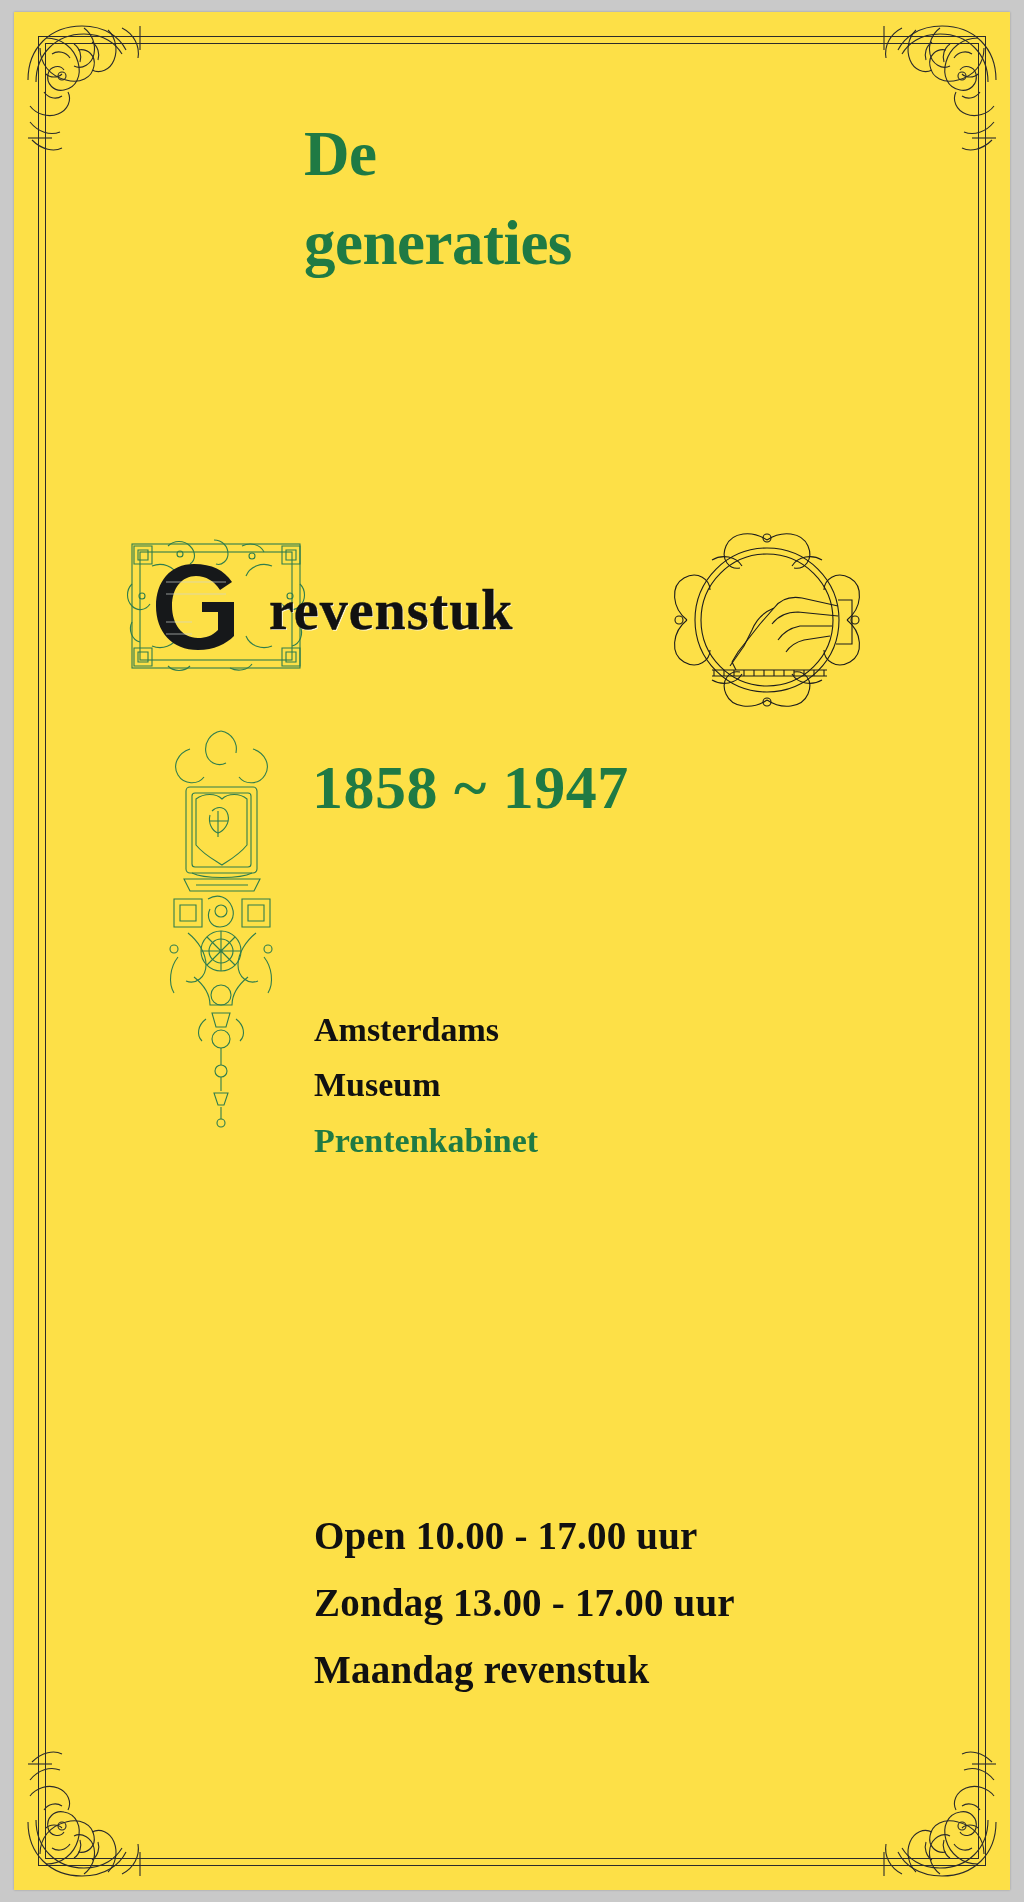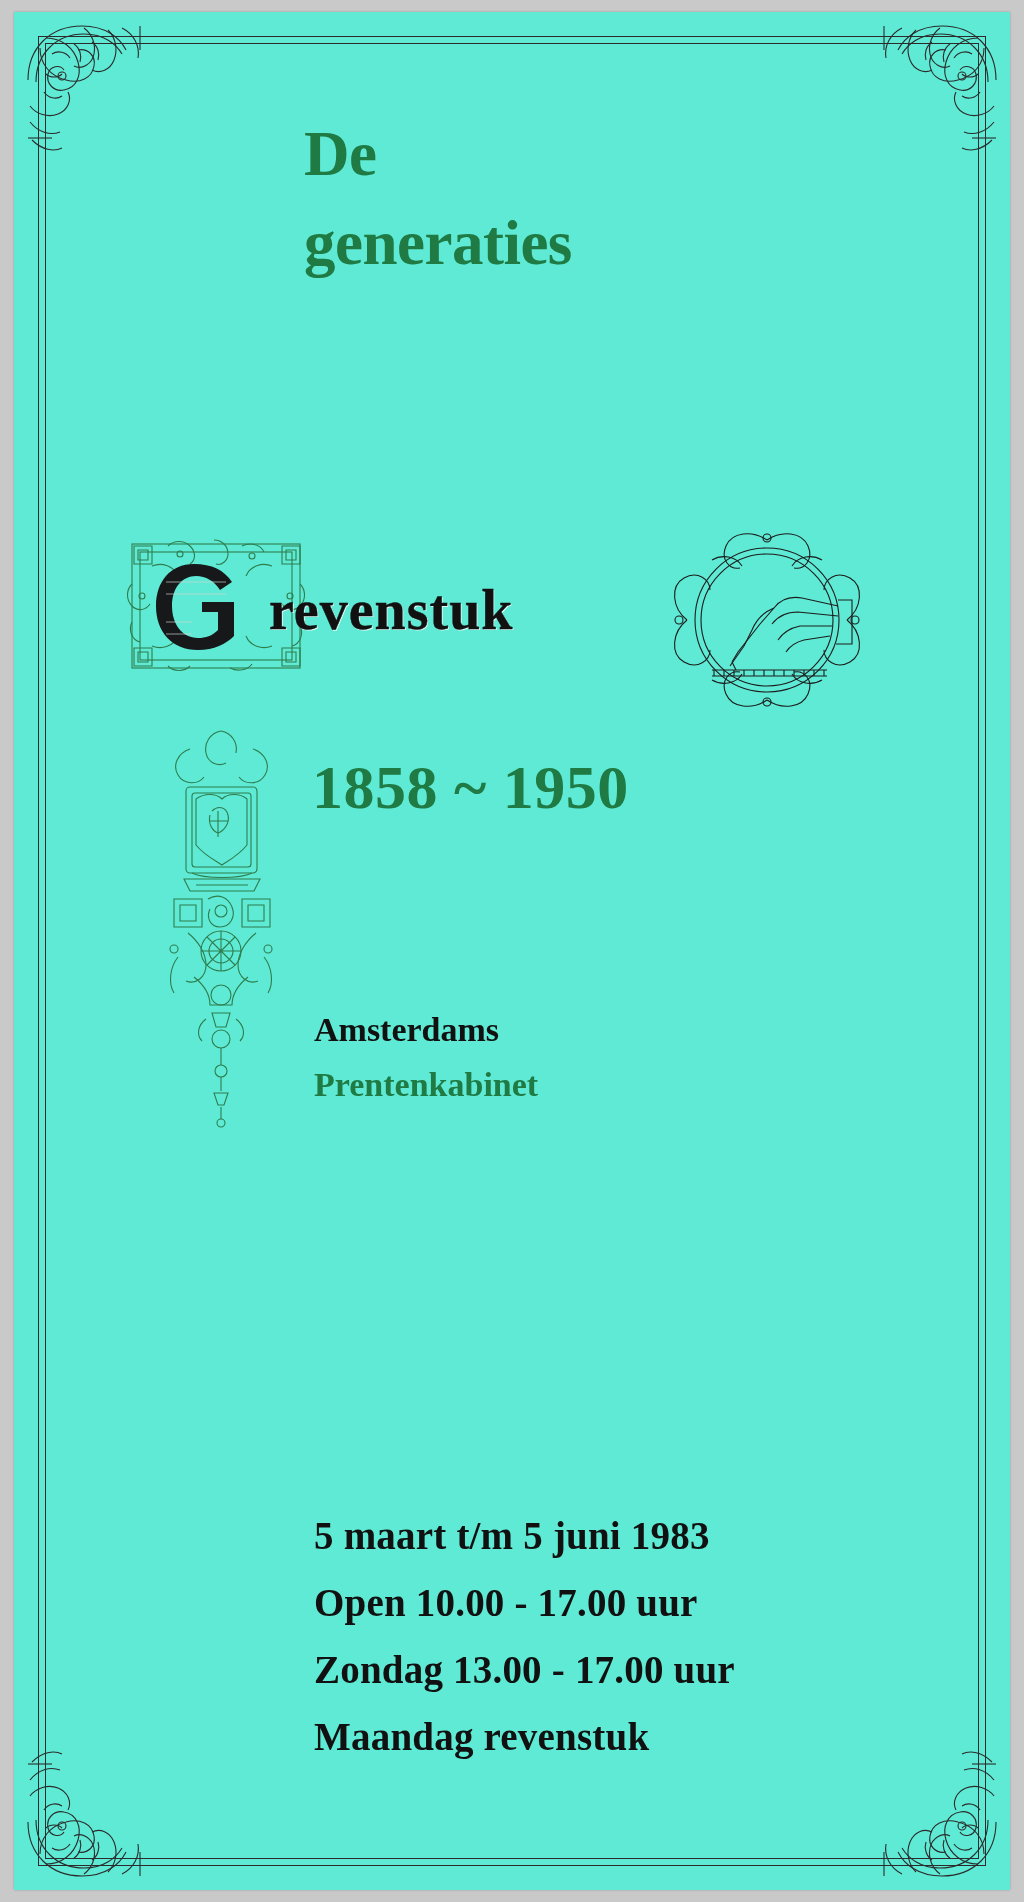--- a/index.html
+++ b/index.html
@@ -13,21 +13,21 @@
     font-family: "Liberation Serif", serif;
     overflow: hidden;
   }
 
   .poster-frame {
     position: absolute;
     left: 14px;
     top: 12px;
     width: 996px;
     height: 1878px;
-    background: #5eead4;
+    background: #fde047;
     box-shadow: 0 0 2px rgba(0,0,0,0.25);
   }
 
   
   .rule-outer {
     position: absolute;
     left: 24px;
     top: 24px;
     right: 24px;
     bottom: 24px;
@@ -325,21 +325,21 @@
         <path d="M108 104 L86 132 L80 142"></path>
         <path d="M92 126 L78 146"></path>
         <path d="M186 80 L200 80 L200 124 L184 124"></path>
         <path d="M60 150 L175 150"></path>
         <path d="M60 156 L175 156"></path>
         <path d="M62 150 L62 156 M72 150 L72 156 M82 150 L82 156 M92 150 L92 156 M102 150 L102 156 M112 150 L112 156 M122 150 L122 156 M132 150 L132 156 M142 150 L142 156 M152 150 L152 156 M162 150 L162 156 M172 150 L172 156"></path>
         <path d="M80 142 L84 150"></path>
       </svg>
     </div>
 
-    <div class="years">1858 ~ 1950</div>
+    <div class="years">1858 ~ 1947</div>
 
     <div class="pendant">
       <svg viewBox="0 0 175 420" fill="none" stroke="#2f7d4d" stroke-width="1.1">
         <path d="M87 4 C76 6 70 16 72 26 C74 36 84 40 92 36"></path>
         <path d="M87 4 C98 6 104 16 102 26"></path>
         <path d="M56 22 C44 26 38 38 44 48 C50 58 64 58 70 50"></path>
         <path d="M119 22 C131 26 137 38 131 48 C125 58 111 58 105 50"></path>
         <rect x="52" y="60" width="71" height="86" rx="4"></rect>
         <rect x="58" y="66" width="59" height="74" rx="3"></rect>
         <path d="M62 72 C70 66 82 66 88 72 C94 66 106 66 113 72 L113 118 C105 128 94 134 88 138 C82 134 70 128 62 118 Z"></path>
@@ -371,24 +371,24 @@
         <circle cx="87" cy="396" r="4"></circle>
         <path d="M44 230 C36 240 34 256 40 266"></path>
         <path d="M130 230 C138 240 140 256 134 266"></path>
         <circle cx="40" cy="222" r="4"></circle>
         <circle cx="134" cy="222" r="4"></circle>
       </svg>
     </div>
 
     <div class="museum">
       <span class="ln">Amsterdams</span>
+      <span class="ln">Museum</span>
       <span class="ln accent">Prentenkabinet</span>
     </div>
 
     <div class="visit">
-      <span class="ln">5 maart t/m 5 juni 1983</span>
       <span class="ln">Open 10.00 - 17.00 uur</span>
       <span class="ln">Zondag  13.00 - 17.00 uur</span>
       <span class="ln">Maandag revenstuk</span>
     </div>
 
   </div>
 </div>
 
 </body></html>

